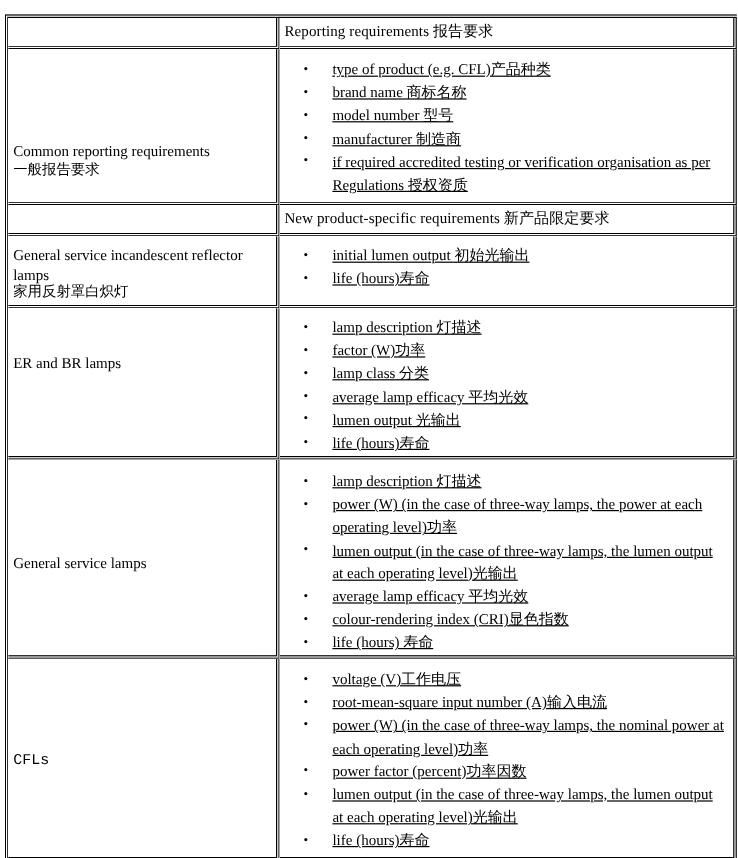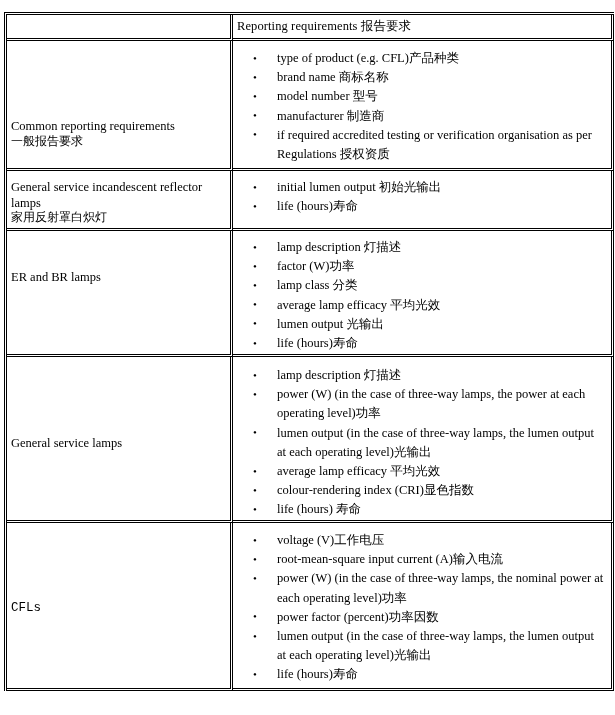--- a/index.html
+++ b/index.html
@@ -83,20 +83,21 @@
     padding: 0 6px 0 44px;
     list-style: none;
   }
   ul.reqs li {
     position: relative;
     font-size: 12.5px;
     line-height: 19.2px;
     padding: 0 0 0 0;
     margin: 0;
     text-indent: 0;
+    text-decoration: underline;
   }
   ul.reqs li::before {
     content: "\2022";
     position: absolute;
     left: -24px;
     top: -0.5px;
     font-size: 11px;
     line-height: 19.2px;
   }
 
@@ -142,20 +143,28 @@
           <ul class="reqs" style="padding-top:8px;">
             <li>type of product (e.g. CFL)产品种类</li>
             <li>brand name 商标名称</li>
             <li>model number 型号</li>
             <li>manufacturer 制造商</li>
             <li>if required accredited testing or verification organisation as per Regulations  授权资质</li>
           </ul>
         </td>
       </tr>
 
+      <tr class="row-3">
+        <td>
+          <div class="cell-pad"></div>
+        </td>
+        <td>
+          <div class="band-title">New product-specific requirements 新产品限定要求</div>
+        </td>
+      </tr>
 
       <tr class="row-4">
         <td>
           <div class="lab-box">
             <div class="lab-text cat-label" style="top:9px;">
               <span>General service incandescent reflector lamps</span>
               <span class="line2 cn">家用反射罩白炽灯</span>
             </div>
           </div>
         </td>
@@ -211,21 +220,21 @@
         <td>
           <div class="lab-box">
             <div class="lab-text cat-label" style="top:78px;font-family:Liberation Mono, monospace;">
               <span>CFLs</span>
             </div>
           </div>
         </td>
         <td>
           <ul class="reqs" style="padding-top:8px;">
             <li>voltage (V)工作电压</li>
-            <li>root-mean-square input current (A)输入电流</li>
+            <li>root-mean-square input number (A)输入电流</li>
             <li>power (W) (in the case of three-way lamps, the nominal power at each operating level)功率</li>
             <li>power factor (percent)功率因数</li>
             <li>lumen output (in the case of three-way lamps, the lumen output at each operating level)光输出</li>
             <li>life (hours)寿命</li>
           </ul>
         </td>
       </tr>
 
     </tbody>
   </table>

